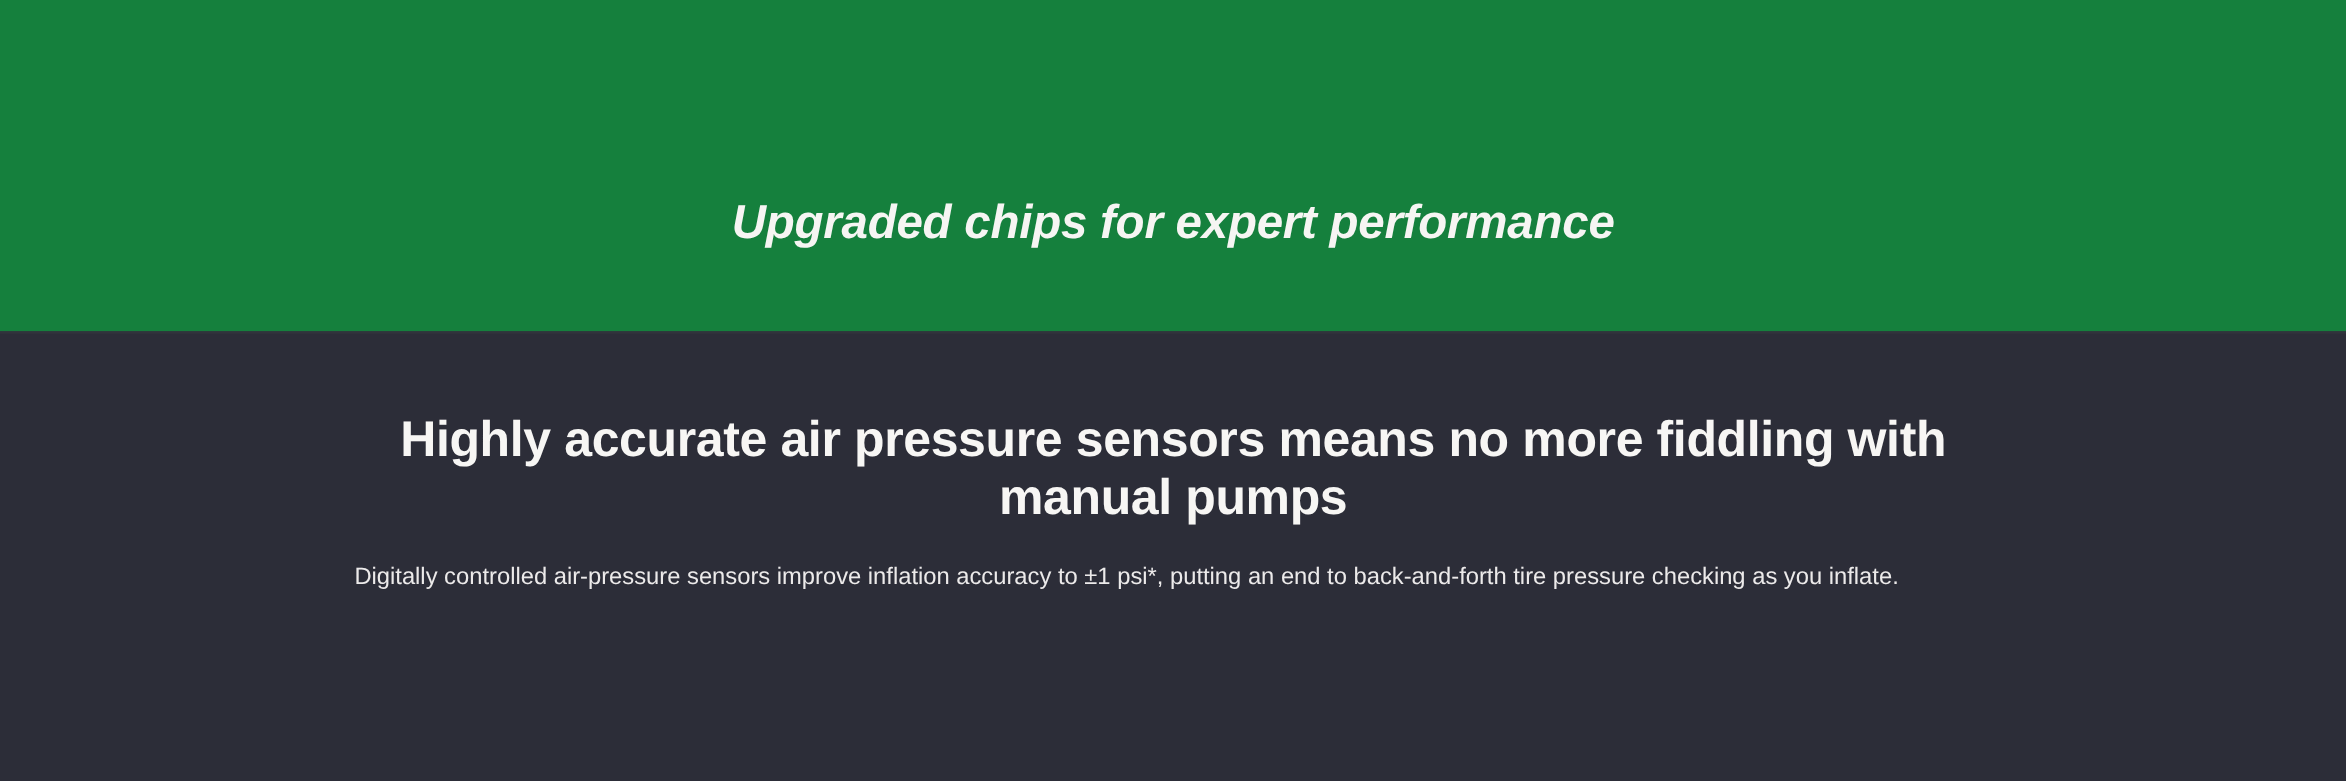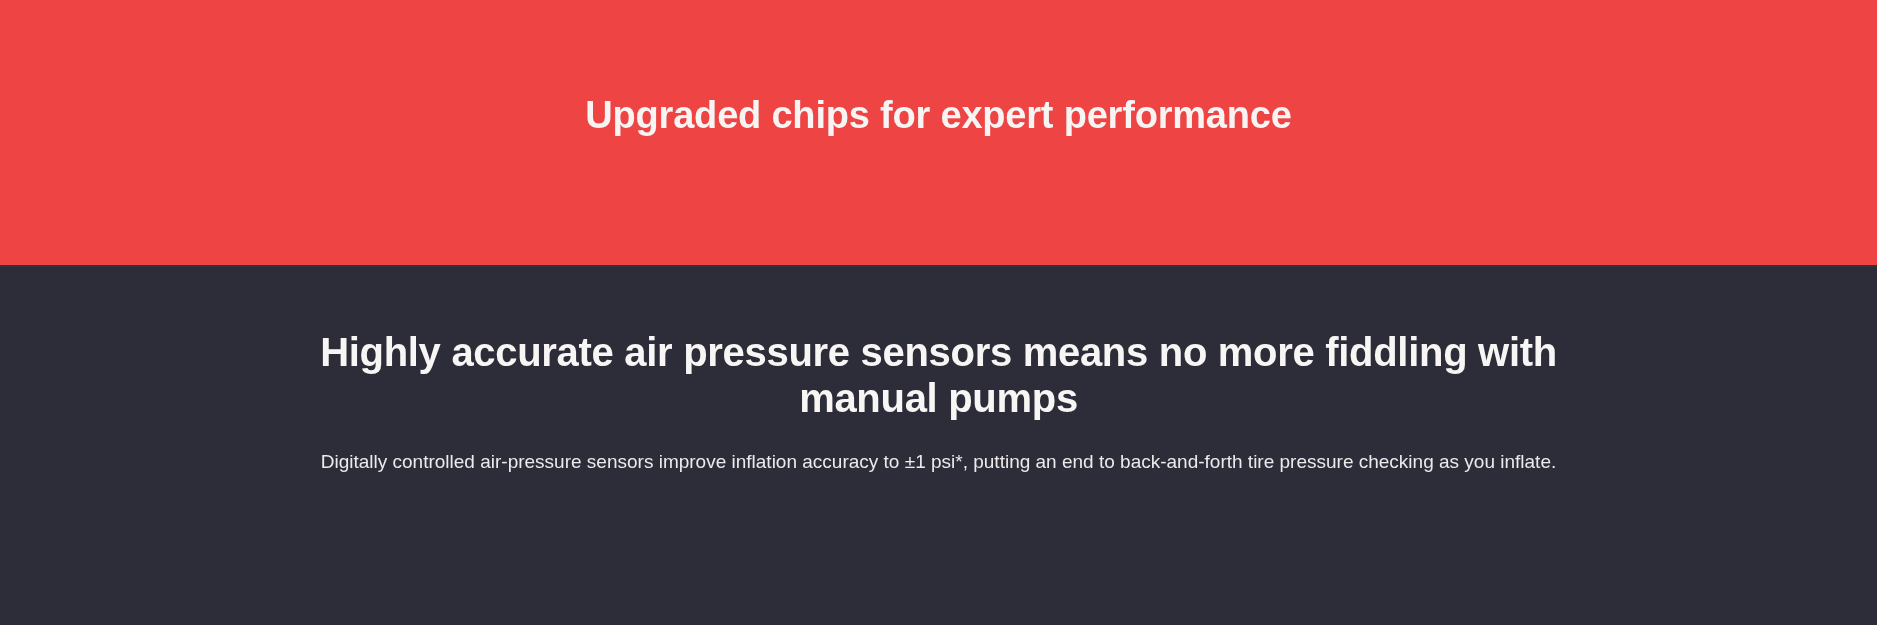--- a/index.html
+++ b/index.html
@@ -23,27 +23,28 @@
     width: 1877px;
     height: 625px;
     display: flex;
     flex-direction: column;
   }
 
   
   .band-top {
     width: 100%;
     height: 265px;
-    background: #ef4444;
+    background: #15803d;
     flex: 0 0 265px;
     position: relative;
     display: flex;
     flex-direction: column;
     align-items: center;
-    justify-content: flex-start;
+    justify-content: center;
+    font-style: italic;
   }
 
   .band-top-inner {
     width: 100%;
     max-width: 1540px;
     padding: 0 40px;
     text-align: center;
   }
 
   .headline-primary {
@@ -87,21 +88,21 @@
   }
 
   .body-copy {
     margin: 0 auto;
     padding-top: 27px;
     max-width: 1316px;
     font-size: 19px;
     line-height: 1.42;
     font-weight: 400;
     color: #eceaea;
-    text-align: center;
+    text-align: left;
   }
 
   
   .band-seam {
     position: absolute;
     left: 0;
     right: 0;
     bottom: -2px;
     height: 2px;
     background: #33353e;

